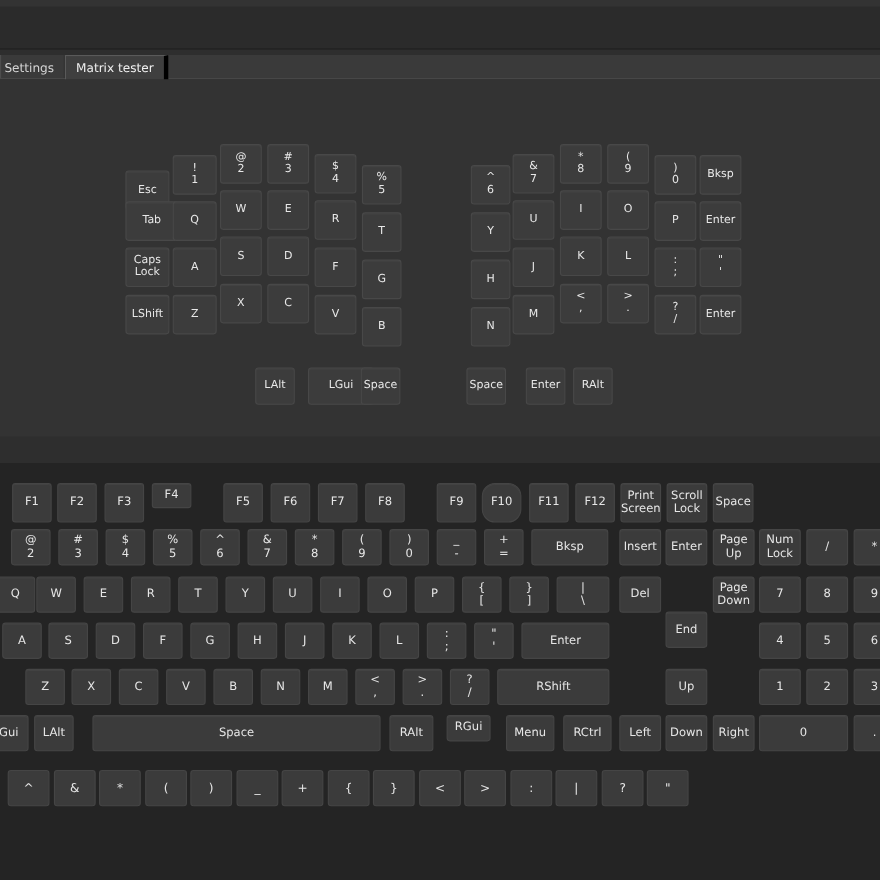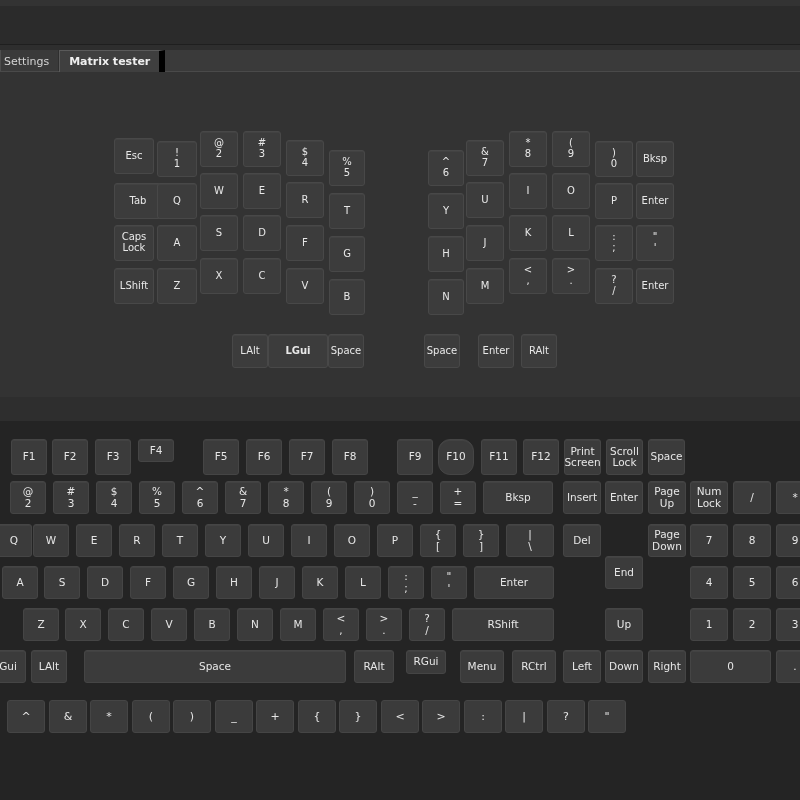--- a/index.html
+++ b/index.html
@@ -41,23 +41,22 @@
     background: #3a3a3a;
     border-left: 1px solid #4d4d4d;
     border-right: 1px solid #2f2f2f;
     white-space: nowrap;
   }
   .tab.active {
     background: #3f3f3f;
     color: #efefef;
     border-top: 1px solid #5a5a5a;
     border-left: 1px solid #5a5a5a;
-    border-right: 6px solid #000000;
+    border-right: 4px solid #000000;
     z-index: 2;
-    font-weight: bold;
   }
   .tab.clipped { padding-left: 3px; }
 
   .tabstrip-top { top: 50px; }
   .tabstrip-bottom { top: 399px; background: #3a3a3a; }
 
   
   .matrix-pane {
     position: absolute; left: 0; top: 72px; width: 800px; height: 325px;
     background: #333333;
@@ -123,21 +122,21 @@
       <div class="tab clipped">
         <span>Settings</span>
       </div>
       <div class="tab active">
         <span>Matrix tester</span>
       </div>
     </div>
 
   <div class="matrix-pane">
     <div class="split-board" id="split-left">
-        <div class="skey" style="left: 114px; top: 66px; width: 40px; height: 36px;">
+        <div class="skey" style="left: 114px; top: 83px; width: 40px; height: 36px;">
           <span class="l1">Esc</span>
         </div>
         <div class="skey" style="left: 157px; top: 69px; width: 40px; height: 36px;">
           <span class="l1">!</span>
           <span class="l2">1</span>
         </div>
         <div class="skey" style="left: 200px; top: 59px; width: 38px; height: 36px;">
           <span class="l1">@</span>
           <span class="l2">2</span>
         </div>
@@ -204,21 +203,21 @@
         </div>
         <div class="skey" style="left: 286px; top: 196px; width: 38px; height: 36px;">
           <span class="l1">V</span>
         </div>
         <div class="skey" style="left: 329px; top: 207px; width: 36px; height: 36px;">
           <span class="l1">B</span>
         </div>
         <div class="skey" style="left: 232px; top: 262px; width: 36px; height: 34px;">
           <span class="l1">LAlt</span>
         </div>
-        <div class="skey" style="left: 268px; top: 262px; width: 60px; height: 34px; font-weight: bold;">
+        <div class="skey" style="left: 280px; top: 262px; width: 60px; height: 34px;">
           <span class="l1">LGui</span>
         </div>
         <div class="skey" style="left: 328px; top: 262px; width: 36px; height: 34px;">
           <span class="l1">Space</span>
         </div>
       </div>
     <div class="split-board" id="split-right">
         <div class="skey" style="left: 428px; top: 78px; width: 36px; height: 36px;">
           <span class="l1">^</span>
           <span class="l2">6</span>

